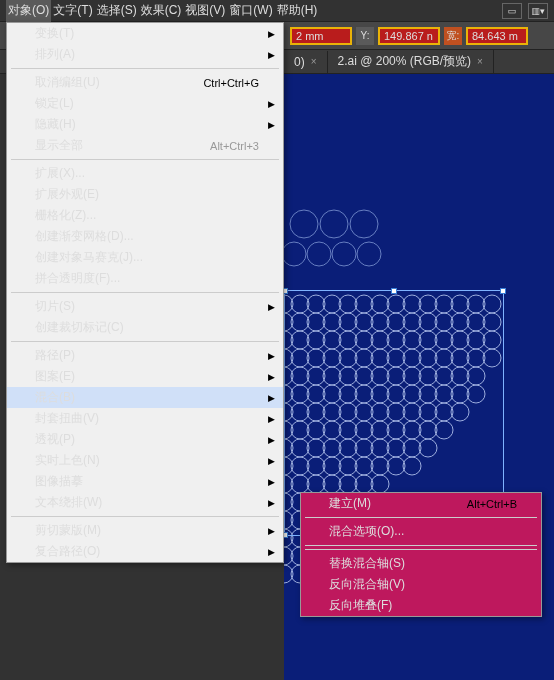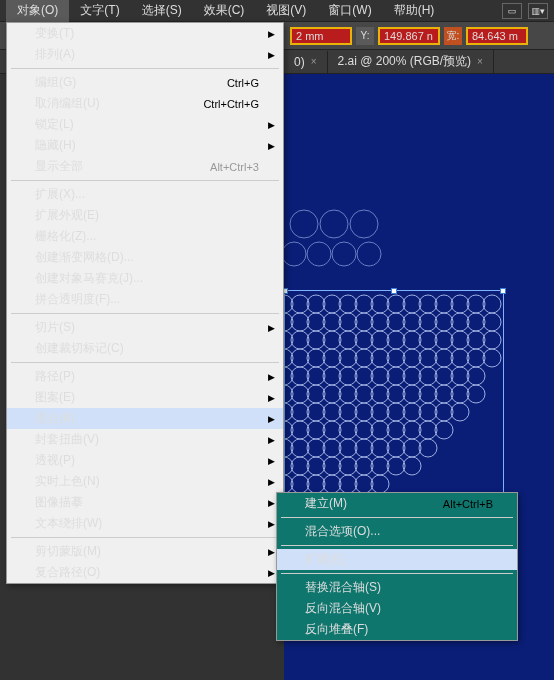--- a/index.html
+++ b/index.html
@@ -1,37 +1,37 @@
 <!DOCTYPE html>
 <html><head>
 <meta charset="utf-8">
 <style>
 *{margin:0;padding:0;box-sizing:border-box;font-family:"Microsoft YaHei",sans-serif;font-size:12px;color:#ddd}
 body{background:#323232;width:554px;height:680px;overflow:hidden;position:relative}
 .menubar{display:flex;background:#323232;border-bottom:1px solid #222;height:22px;align-items:center;padding-left:6px}
-.menubar-item{padding:3px 11px;cursor:default}
+.menubar-item{padding:3px 2px;cursor:default}
 .menubar-item.active{background:#5a5a5a}
 .menubar-icons{margin-left:auto;display:flex;gap:6px;padding-right:6px}
 .menubar-icon{width:20px;height:16px;border:1px solid #666;display:flex;align-items:center;justify-content:center;font-size:9px}
 .toolbar{display:flex;align-items:center;background:#474747;height:28px;padding:0 6px;gap:4px;border-bottom:1px solid #222}
 .tool-input{background:#b91c1c;border:2px solid #eab308;color:#ddd;width:62px;height:18px;padding:0 4px;font-size:11px}
 .tool-label{background:#5a5a5a;width:18px;height:18px;display:flex;align-items:center;justify-content:center;font-size:10px;color:#ddd}
 .tabbar{display:flex;background:#3a3a3a;height:24px;align-items:center;border-bottom:1px solid #222}
 .tab{padding:4px 10px;display:flex;align-items:center;gap:6px;border-right:1px solid #222}
 .tab-close{font-size:10px;color:#999}
 .canvas{position:absolute;left:284px;top:74px;right:0;bottom:0;background:#0a1e78;overflow:hidden}
 .dropdown{position:absolute;left:6px;top:22px;width:278px;background:#f0f0f0;border:1px solid #999;box-shadow:2px 2px 6px rgba(0,0,0,0.4);z-index:10}
 .menu-item{display:flex;align-items:center;padding:3px 24px 3px 28px;color:#000;cursor:default;position:relative;height:21px}
 .menu-item.hl{background:#d0e0f8}
 .menu-item.disabled{color:#999}
 .menu-shortcut{margin-left:auto;color:#000;font-size:11px}
 .menu-item.disabled .menu-shortcut{color:#999}
 .menu-sep{height:1px;background:#ccc;margin:3px 4px}
 .submenu-arrow{position:absolute;right:8px;font-size:9px;color:#000}
-.submenu{position:absolute;left:276px;top:492px;width:242px;background:#0f766e;border:1px solid #999;box-shadow:2px 2px 6px rgba(0,0,0,0.4);z-index:11}
+.submenu{position:absolute;left:300px;top:492px;width:242px;background:#be185d;border:1px solid #999;box-shadow:2px 2px 6px rgba(0,0,0,0.4);z-index:11}
 .selbox{position:absolute;border:1px solid #7fb3ff;left:0;top:216px;width:220px;height:246px}
 .handle{position:absolute;width:6px;height:6px;background:#fff;border:1px solid #3a7fd8}
 .circles{position:absolute;left:0;top:120px}
 </style>
 </head>
 <body>
 
 <div class="menubar">
   <div class="menubar-item active">对象(O)</div>
   <div class="menubar-item">文字(T)</div>
@@ -237,24 +237,20 @@
   <div class="menu-item">
       <span>变换(T)</span>
       <span class="submenu-arrow">▶</span>
     </div>
   <div class="menu-item">
       <span>排列(A)</span>
       <span class="submenu-arrow">▶</span>
     </div>
   <div class="menu-sep"></div>
   <div class="menu-item">
-      <span>编组(G)</span>
-      <span class="menu-shortcut">Ctrl+G</span>
-    </div>
-  <div class="menu-item">
       <span>取消编组(U)</span>
       <span class="menu-shortcut">Ctrl+Ctrl+G</span>
     </div>
   <div class="menu-item">
       <span>锁定(L)</span>
       <span class="submenu-arrow">▶</span>
     </div>
   <div class="menu-item">
       <span>隐藏(H)</span>
       <span class="submenu-arrow">▶</span>
@@ -337,23 +333,20 @@
 <div class="submenu">
   <div class="menu-item">
       <span>建立(M)</span>
       <span class="menu-shortcut">Alt+Ctrl+B</span>
     </div>
   <div class="menu-sep"></div>
   <div class="menu-item">
       <span>混合选项(O)...</span>
     </div>
   <div class="menu-sep"></div>
-  <div class="menu-item hl">
-      <span>扩展(E)</span>
-    </div>
   <div class="menu-sep"></div>
   <div class="menu-item disabled">
       <span>替换混合轴(S)</span>
     </div>
   <div class="menu-item">
       <span>反向混合轴(V)</span>
     </div>
   <div class="menu-item">
       <span>反向堆叠(F)</span>
     </div>

